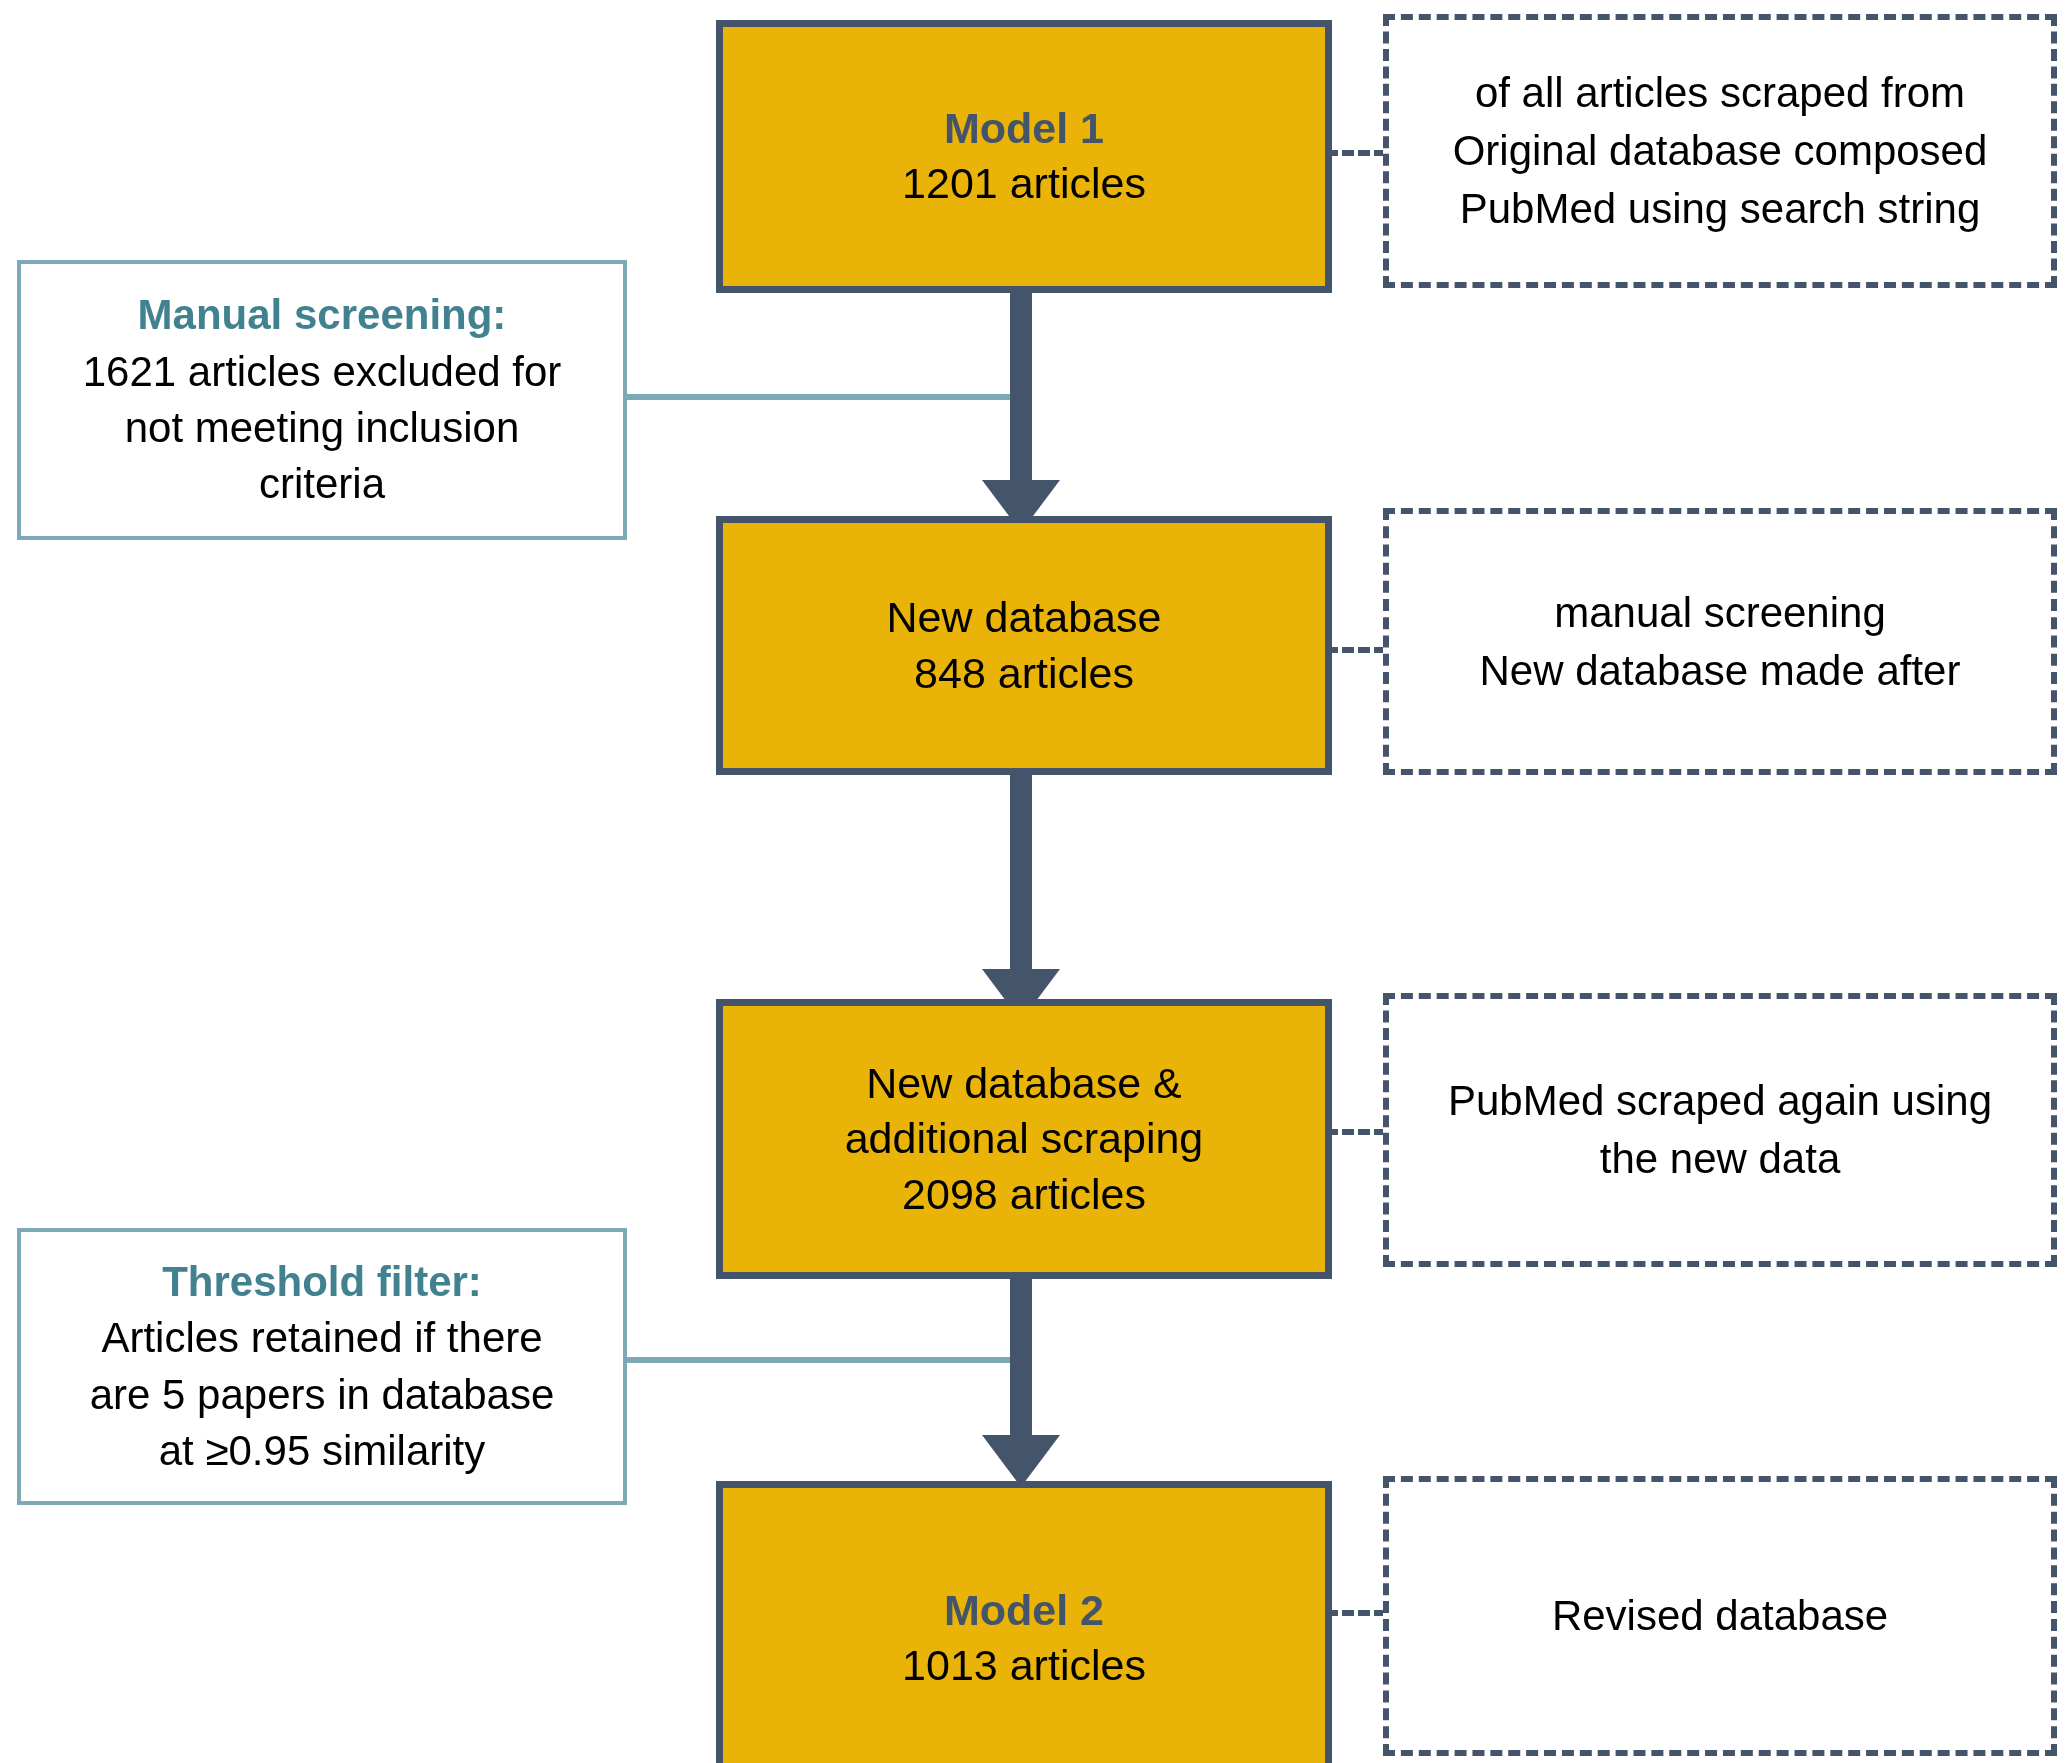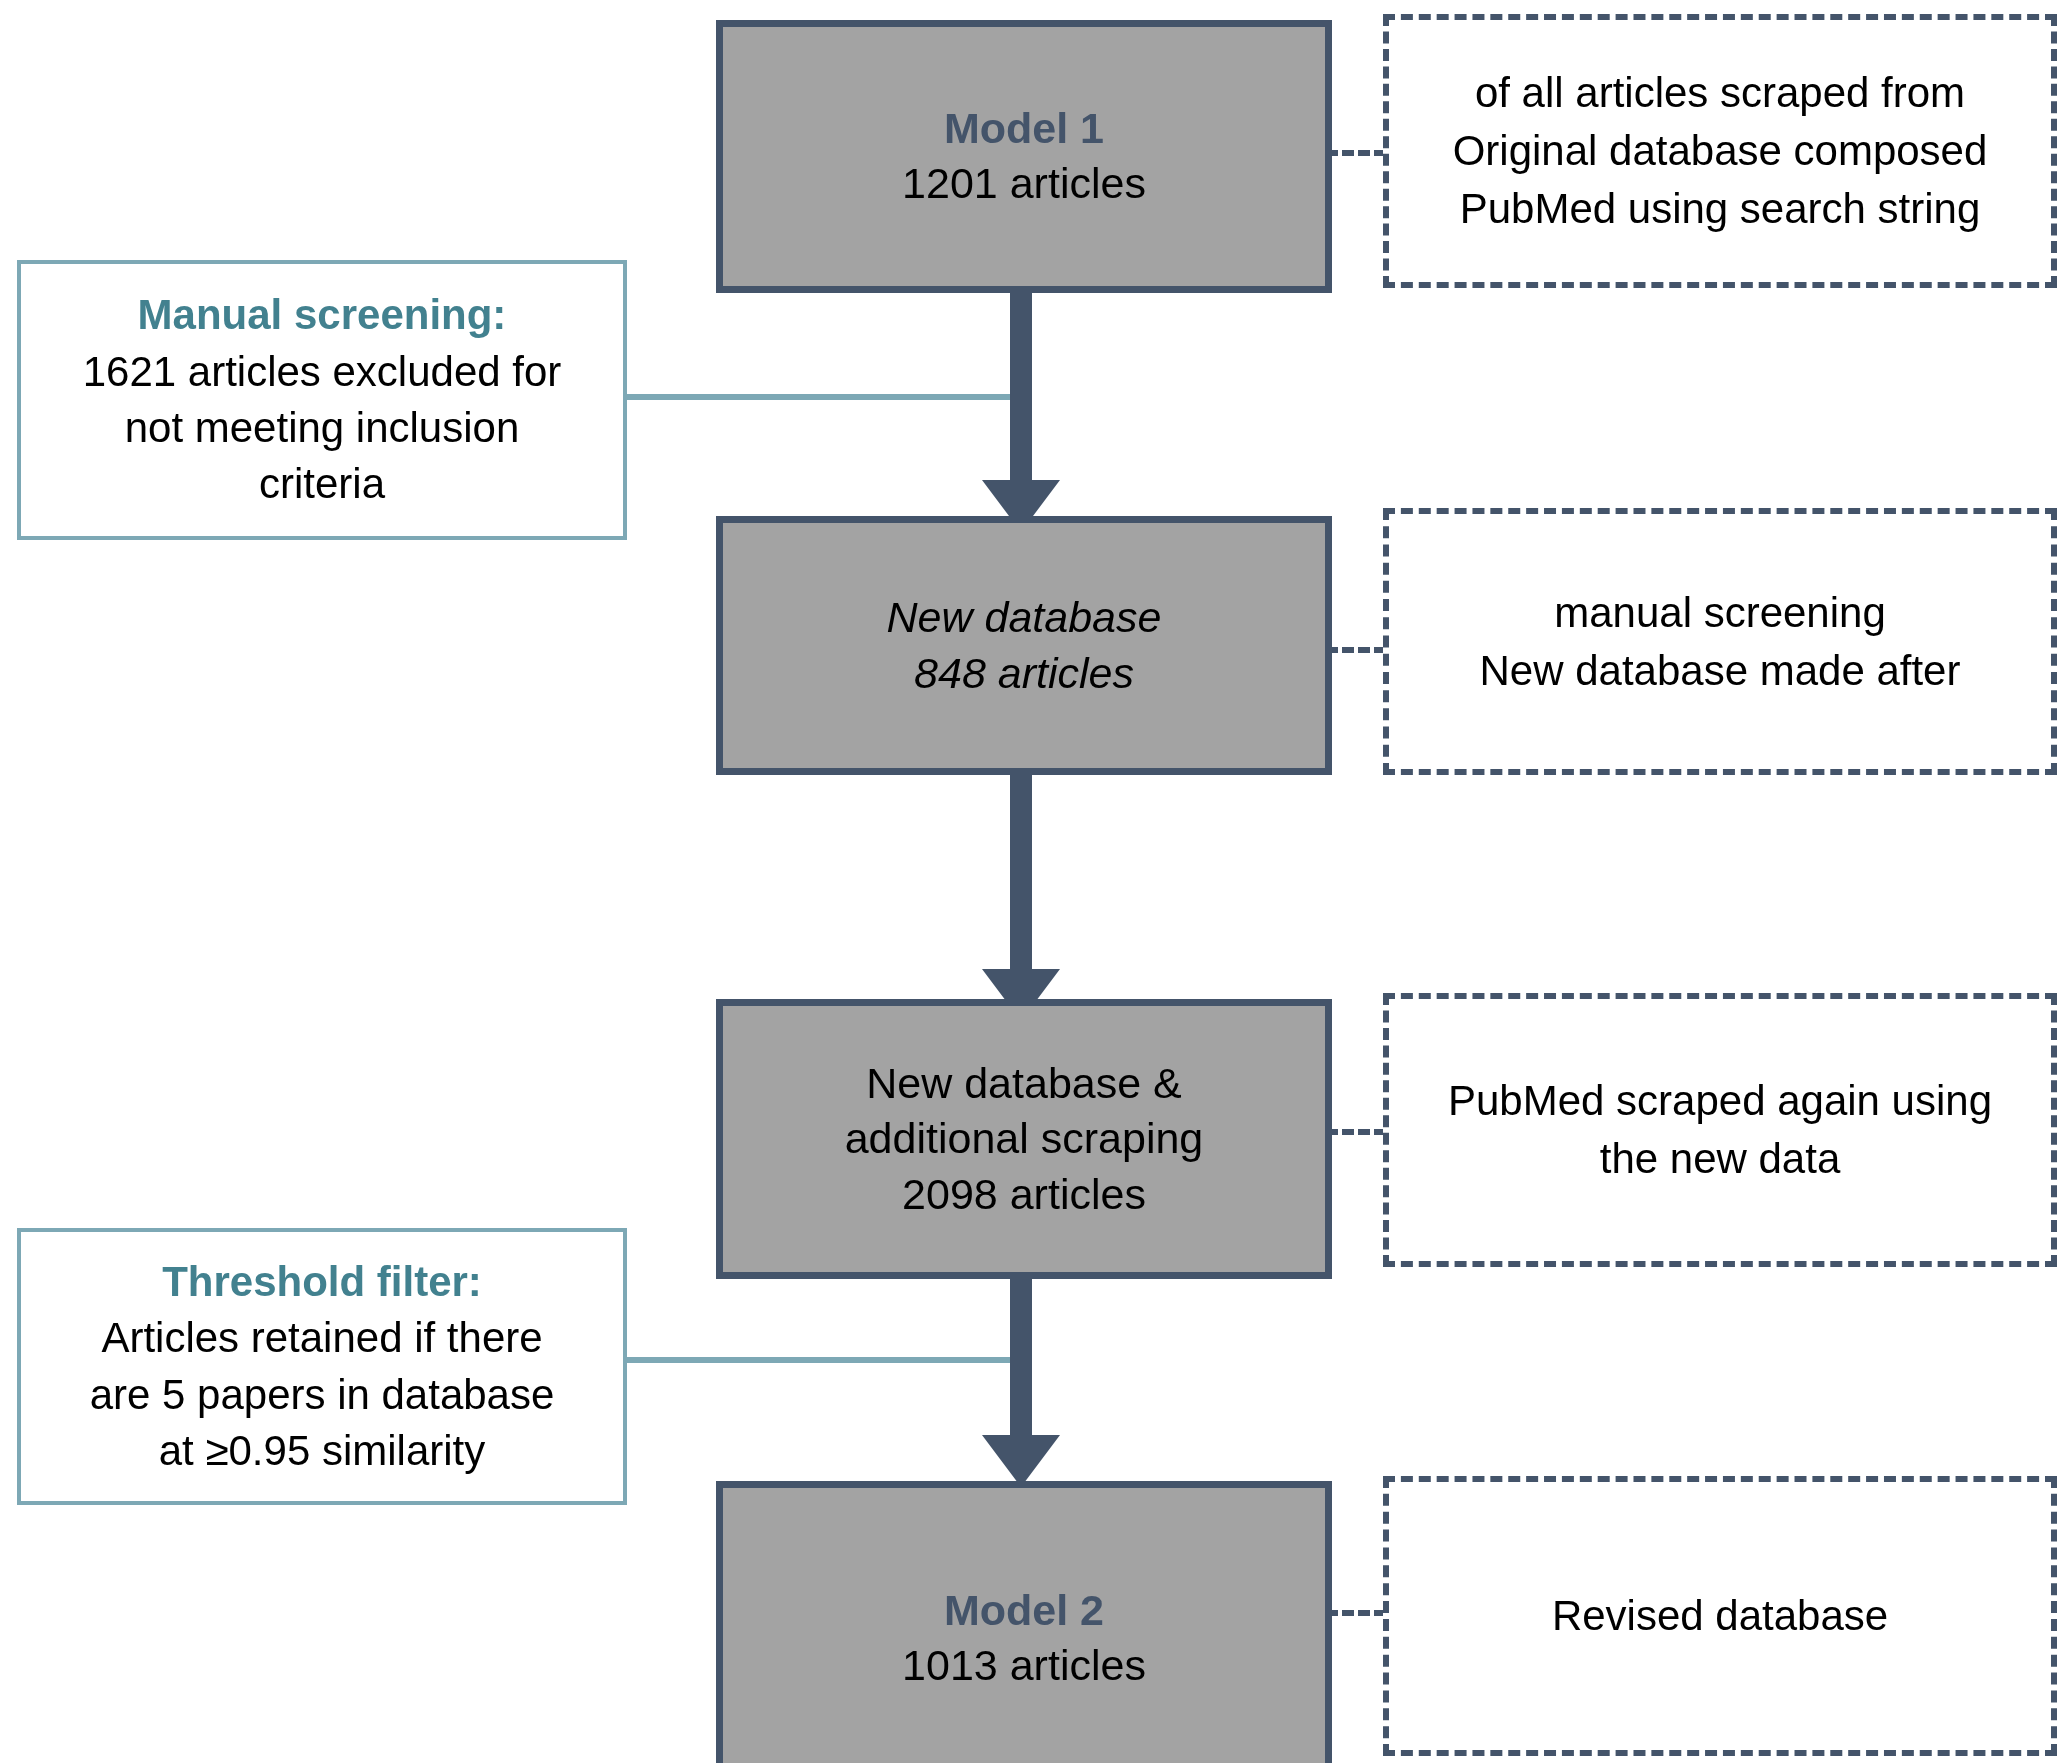--- a/index.html
+++ b/index.html
@@ -15,21 +15,21 @@
     background: #ffffff;
     font-family: "Liberation Sans", sans-serif;
     overflow: hidden;
   }
 
   
   .node {
     position: absolute;
     box-sizing: border-box;
     border: 7px solid #44546a;
-    background: #a3a3a3;
+    background: #eab308;
     display: flex;
     flex-direction: column;
     align-items: center;
     justify-content: center;
     text-align: center;
     z-index: 3;
   }
   .node-title {
     color: #44546a;
     font-weight: bold;
@@ -135,21 +135,21 @@
   <div class="dash-link" style="left:1326px; top:150px; width:60px;"></div>
   <div class="dash-link" style="left:1326px; top:647px; width:60px;"></div>
   <div class="dash-link" style="left:1326px; top:1129px; width:60px;"></div>
   <div class="dash-link" style="left:1326px; top:1610px; width:60px;"></div>
 
   <div class="node" style="left:716px; top:19.6px; width:616px; height:273px;">
     <div class="node-title">Model 1</div>
     <div class="node-line">1201 articles</div>
   </div>
 
-  <div class="node" style="left:716px; top:516px; width:616px; height:259px;font-style:italic;">
+  <div class="node" style="left:716px; top:516px; width:616px; height:259px;">
     <div class="node-line">New database</div>
     <div class="node-line">848 articles</div>
   </div>
 
   <div class="node" style="left:716px; top:999px; width:616px; height:280px;">
     <div class="node-line">New database &amp;</div>
     <div class="node-line">additional scraping</div>
     <div class="node-line">2098 articles</div>
   </div>
 

